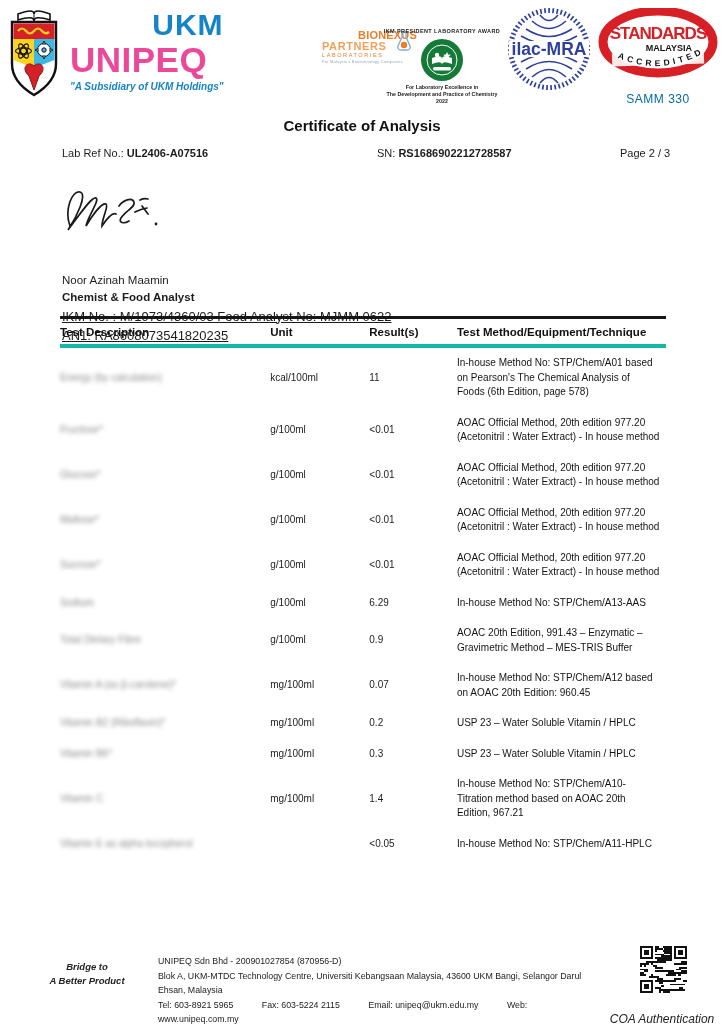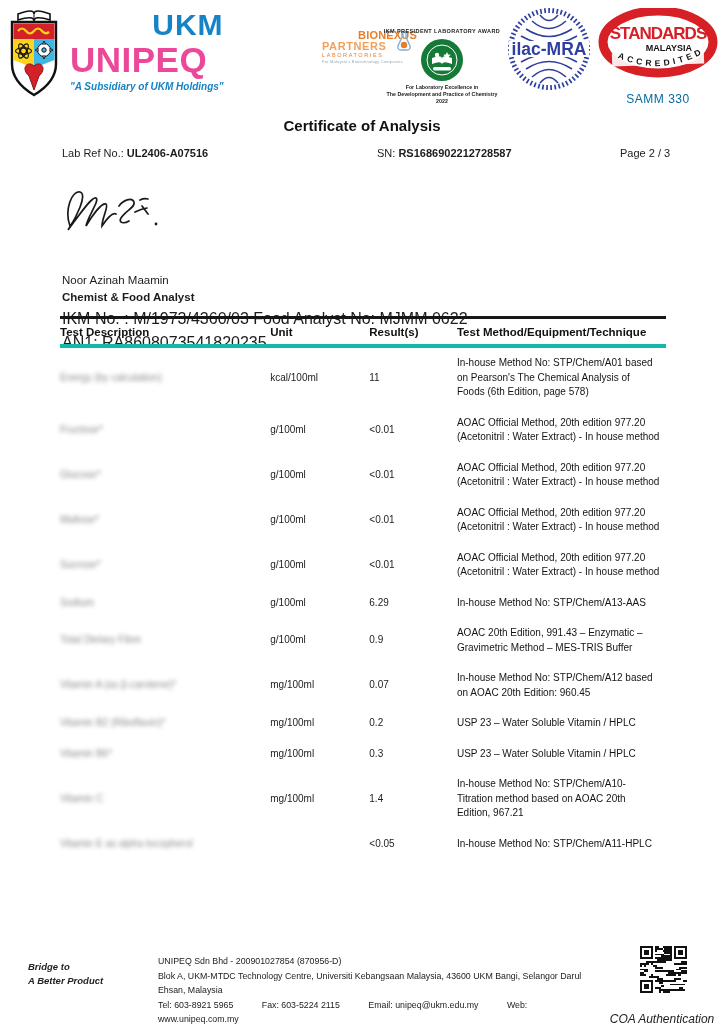--- a/index.html
+++ b/index.html
@@ -33,37 +33,37 @@
     font-size:15px;font-weight:bold;color:#111;}
   .ref-row{position:absolute;top:147px;left:0;width:724px;font-size:11px;}
   .ref-lab{position:absolute;left:62px;}
   .ref-sn{position:absolute;left:344px;margin-left:33px;}
   .ref-page{position:absolute;left:608px;padding-left:12px;}
   .ref-row b{font-weight:bold;}
   
   .sig{position:absolute;left:56px;top:180px;}
   .signatory{position:absolute;left:62px;top:244px;font-size:11.5px;line-height:1.5;margin-top:28px;}
   .sig-title{font-weight:bold;}
-  .sig-small{font-size:16px;}
+  .sig-small{font-size:13px;text-decoration:underline;}
   
   .results{position:absolute;left:60px;top:316px;width:606px;border-collapse:collapse;}
   .results th{
     text-align:left;font-size:11.5px;font-weight:bold;color:#111;
     border-top:3px solid #161616;border-bottom:4px solid #14b8a6;
     padding:7px 0 6px 0;
   }
   .results td{font-size:10px;vertical-align:middle;padding:8px 6px 8px 0;line-height:1.45;}
   .c-desc{width:217px;}
   .c-unit{width:97px;}
   .c-result{width:85px;}
   .c-method{width:207px;font-size:10.8px;color:#141414;}
   .redacted{filter:blur(2.3px);opacity:.62;color:#444;}
   
   .footer{position:absolute;left:0;top:946px;width:724px;font-size:8.8px;color:#222;}
-  .foot-tag{position:absolute;left:28px;top:14px;width:118px;text-align:left;
+  .foot-tag{position:absolute;left:28px;top:14px;width:118px;text-align:center;
     font-weight:bold;font-style:italic;font-size:9.5px;line-height:1.5;}
   .foot-block{position:absolute;left:158px;top:8px;width:440px;line-height:1.65;}
   .foot-contacts span{margin-right:26px;}
   .qr{position:absolute;left:640px;top:0px;}
   .qr-cap{position:absolute;left:604px;top:66px;width:116px;text-align:center;font-size:12px;color:#222;font-style:italic;}
 </style>
 </head>
 <body>
 
 <div class="page">

